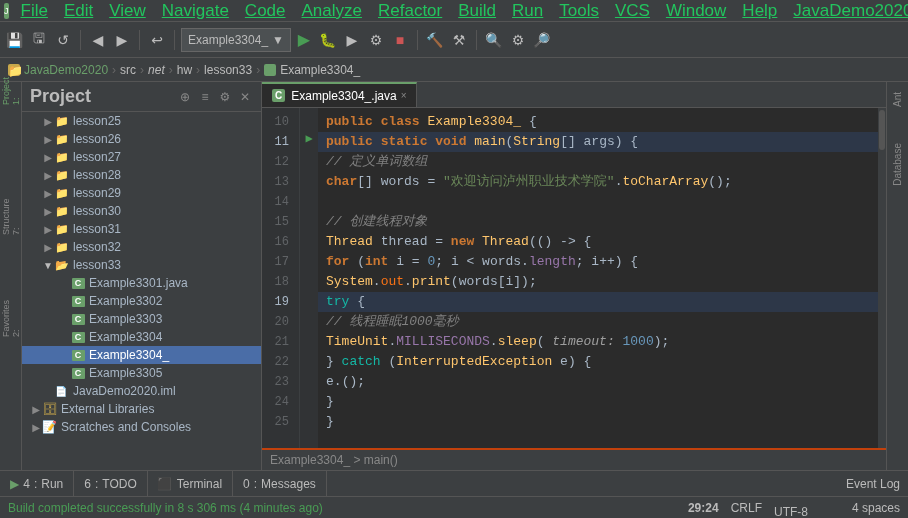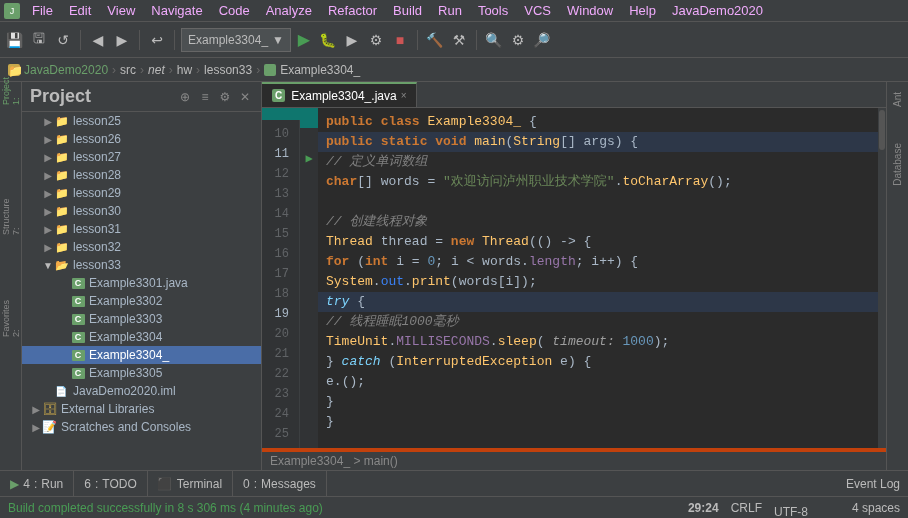--- a/index.html
+++ b/index.html
@@ -1,20 +1,20 @@
 <!DOCTYPE html>
 <html><head>
   <meta charset="utf-8">
   <style>
     * { margin: 0; padding: 0; box-sizing: border-box; }
     body { font-family: 'Segoe UI', Arial, sans-serif; font-size: 12px; background: #3c3f41; color: #a9b7c6; width: 908px; height: 518px; overflow: hidden; }
 
     
     .menubar { background: #3c3f41; display: flex; align-items: center; height: 22px; border-bottom: 1px solid #555; }
-    .menu-item { padding: 2px 8px; font-size: 13px; color: #f0abfc; cursor: pointer; white-space: nowrap; }
+    .menu-item { padding: 2px 8px; font-size: 17px; color: #22c55e; cursor: pointer; white-space: nowrap; text-decoration: underline; }
     .app-icon { width: 16px; height: 16px; margin: 0 4px; background: #6a9f6a; border-radius: 2px; display: flex; align-items: center; justify-content: center; font-size: 9px; color: white; }
 
     
     .toolbar { background: #3c3f41; display: flex; align-items: center; height: 36px; border-bottom: 1px solid #555; padding: 0 4px; gap: 2px; }
     .toolbar-btn { width: 22px; height: 22px; display: flex; align-items: center; justify-content: center; cursor: pointer; color: #bbb; font-size: 14px; border-radius: 2px; }
     .toolbar-separator { width: 1px; height: 20px; background: #555; margin: 0 4px; }
     .toolbar-dropdown { background: #4c5052; border: 1px solid #666; color: #bbb; padding: 2px 6px; font-size: 12px; display: flex; align-items: center; gap: 4px; cursor: pointer; height: 24px; }
 
     
     .breadcrumb { background: #3c3f41; display: flex; align-items: center; height: 24px; padding: 0 8px; border-bottom: 1px solid #555; font-size: 12px; color: #bbb; gap: 4px; }
@@ -58,39 +58,39 @@
 
     
     .code-editor { display: flex; flex: 1; overflow: hidden; font-family: 'Courier New', monospace; font-size: 13px; }
     .line-numbers { width: 38px; background: #313335; color: #606366; text-align: right; padding: 4px 6px 4px 0; line-height: 20px; font-size: 12px; user-select: none; border-right: 1px solid #3c3f41; }
     .line-num { height: 20px; display: flex; align-items: center; justify-content: flex-end; padding-right: 4px; }
     .code-content { flex: 1; overflow: auto; padding: 4px 0; line-height: 20px; background: #2b2b2b; }
     .code-line { height: 20px; display: flex; align-items: center; padding-left: 8px; white-space: pre; }
 
     
     .kw { color: #cc7832; font-weight: bold; }
-    .kw2 { color: #7dd3fc; font-style: italic; }
+    .kw2 { color: #14b8a6; }
     .cls { color: #ffc66d; }
     .str { color: #6a8759; }
     .cmt { color: #808080; font-style: italic; }
     .num { color: #6897bb; }
     .method { color: #ffc66d; }
     .var { color: #a9b7c6; }
     .op { color: #a9b7c6; }
-    .sys { color: #3b82f6; }
+    .sys { color: #f97316; }
     .field { color: #9876aa; }
     .timeout-lbl { color: #9e9e9e; font-style: italic; }
 
     
     .gutter { width: 18px; background: #313335; display: flex; flex-direction: column; }
     .gutter-item { height: 20px; display: flex; align-items: center; justify-content: center; font-size: 10px; }
     .breakpoint-arrow { color: #499c54; font-size: 12px; }
 
     
-    .editor-breadcrumb { height: 22px; background: #3c3f41; border-top: 4px solid #c2410c; display: flex; align-items: center; padding: 4px 8px; font-size: 12px; color: #888; gap: 4px; }
+    .editor-breadcrumb { height: 22px; background: #3c3f41; border-top: 2px solid #c2410c; display: flex; align-items: center; padding: 4px 8px; font-size: 12px; color: #888; gap: 4px; }
 
     
     .bottom-bar { height: 26px; background: #3c3f41; border-top: 1px solid #555; display: flex; align-items: center; gap: 0; }
     .bottom-tab { display: flex; align-items: center; gap: 4px; padding: 4px 10px; font-size: 12px; color: #bbb; cursor: pointer; border-right: 1px solid #555; height: 100%; }
     .bottom-right { margin-left: auto; display: flex; align-items: center; gap: 8px; padding-right: 8px; font-size: 12px; color: #bbb; }
 
     
     .status-bar { height: 22px; background: #3c3f41; border-top: 1px solid #555; display: flex; align-items: center; padding: 0 8px; font-size: 12px; color: #bbb; }
     .status-success { color: #499c54; }
     .status-right { margin-left: auto; display: flex; align-items: center; gap: 12px; }
@@ -347,21 +347,21 @@
     <div class="editor-tabs">
       <div class="editor-tab active">
         <span style="color:#6a9f6a; font-size:10px; font-weight:bold; background:#6a9f6a; color:white; padding:1px 3px; border-radius:2px; margin-right:2px;">C</span>
         <span>Example3304_.java</span>
         <span class="tab-close">×</span>
       </div>
     </div>
 
     <div class="code-editor">
 
-      <div style="display:flex; background:#0f766e;align-items:flex-end;">
+      <div style="display:flex; background:#0f766e;">
         <div class="line-numbers">
           <div class="line-num">10</div>
           <div class="line-num" style="color:#a9b7c6;">11</div>
           <div class="line-num">12</div>
           <div class="line-num">13</div>
           <div class="line-num">14</div>
           <div class="line-num">15</div>
           <div class="line-num">16</div>
           <div class="line-num">17</div>
           <div class="line-num">18</div>

